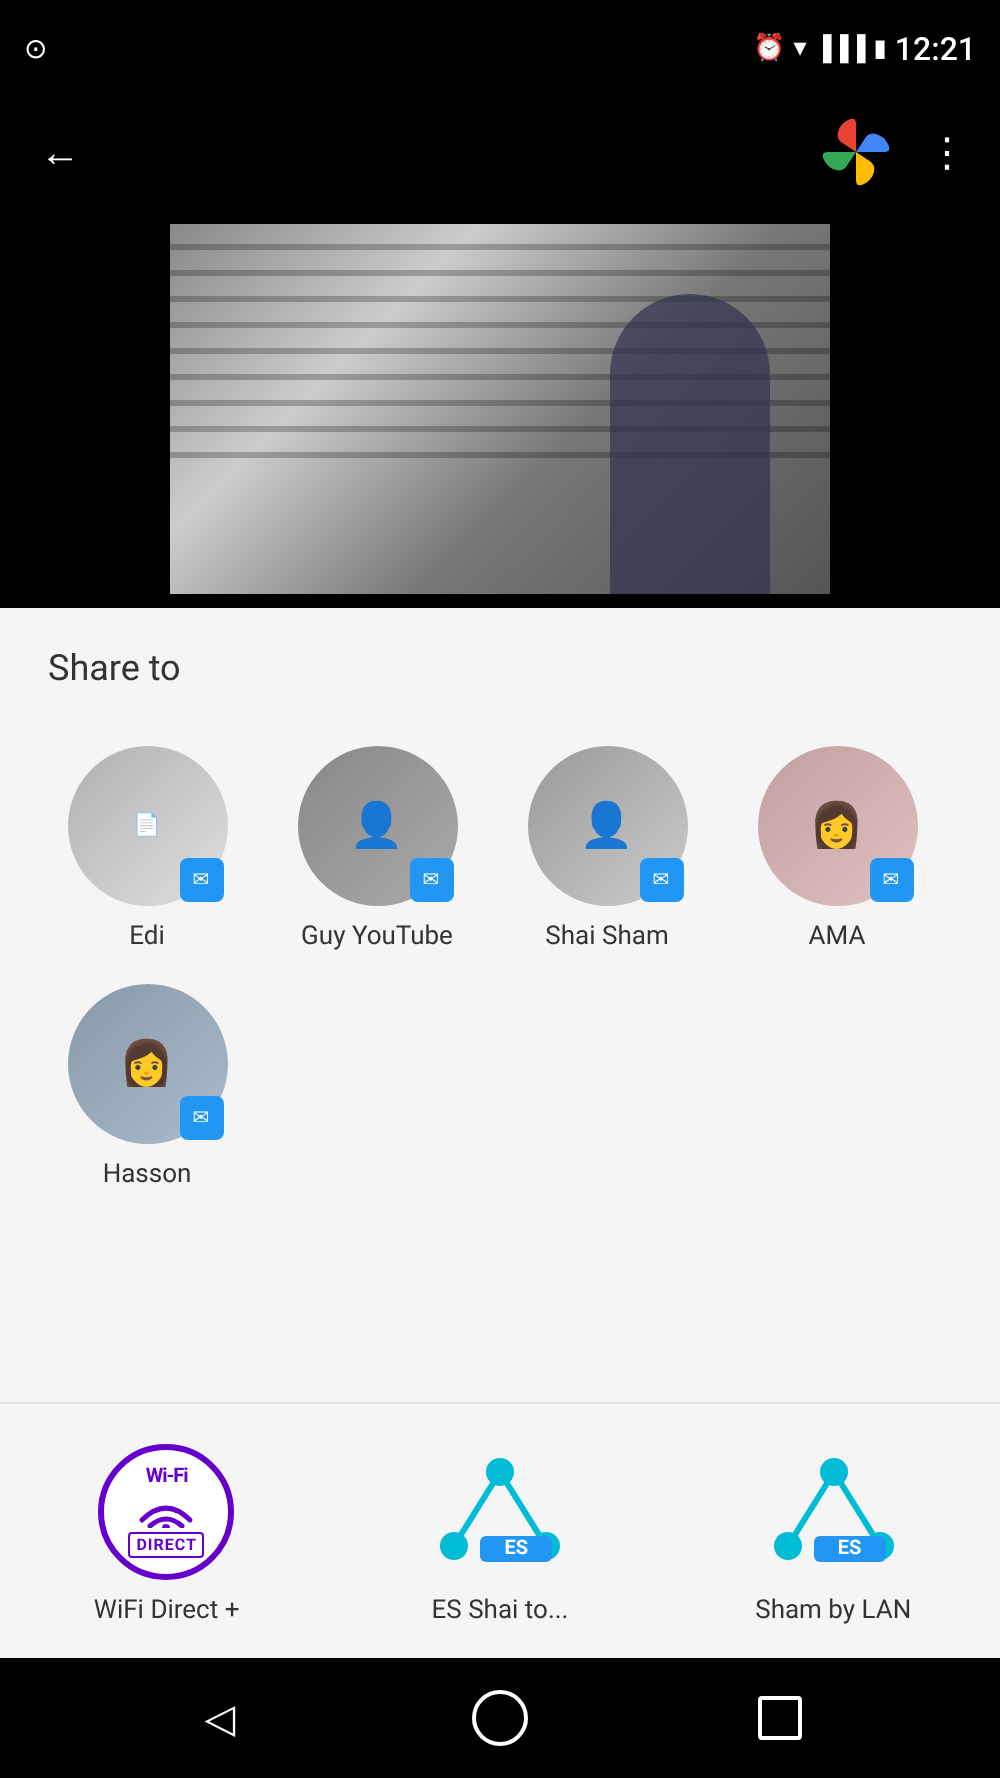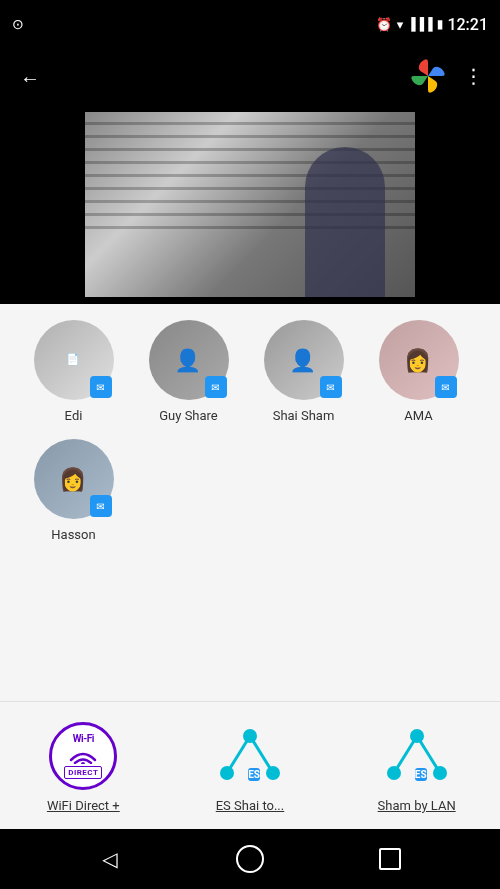--- a/index.html
+++ b/index.html
@@ -238,21 +238,20 @@
       height: 68px;
       display: flex;
       align-items: center;
       justify-content: center;
       margin-bottom: 8px;
     }
     .app-label {
       font-size: 13px;
       color: #333;
       text-align: center;
-      text-decoration: underline;
     }
 
     
     .wifi-direct-icon {
       width: 68px;
       height: 68px;
       border-radius: 50%;
       border: 3px solid #6600cc;
       background: #fff;
       display: flex;
@@ -293,26 +292,26 @@
     }
     .share-nodes {
       position: relative;
       width: 60px;
       height: 54px;
     }
     
     .es-badge {
       position: absolute;
       bottom: 2px;
-      right: 20px;
+      right: 4px;
       background: #2196F3;
       color: #fff;
       font-size: 10px;
       font-weight: 700;
-      padding: 1px 0;
+      padding: 1px 12px;
       border-radius: 3px;
     }
 
     
     .youtube-icon {
       width: 68px;
       height: 48px;
       background: #FF0000;
       border-radius: 12px;
       display: flex;
@@ -412,20 +411,21 @@
           <div class="fence-line"></div>
           <div class="fence-line"></div>
           <div class="fence-line"></div>
         </div>
         <div class="person-silhouette"></div>
       </div>
     </div>
   </div>
 
   <div class="share-panel">
+    <div class="share-title">Share to</div>
 
     <div class="contacts-area">
 
       <div class="contact-item">
         <div class="avatar-wrapper">
           <div class="avatar-circle avatar-edi">
 
             <span style="font-size:11px;color:#555;text-align:center;line-height:1.2;">📄</span>
           </div>
           <div class="avatar-badge">✉</div>
@@ -433,21 +433,21 @@
         <span class="contact-name">Edi</span>
       </div>
 
       <div class="contact-item">
         <div class="avatar-wrapper">
           <div class="avatar-circle avatar-guy">
             <span style="font-size:22px;">👤</span>
           </div>
           <div class="avatar-badge">✉</div>
         </div>
-        <span class="contact-name">Guy Share</span>
+        <span class="contact-name">Guy YouTube</span>
       </div>
 
       <div class="contact-item">
         <div class="avatar-wrapper">
           <div class="avatar-circle avatar-shai">
             <span style="font-size:22px;">👤</span>
           </div>
           <div class="avatar-badge">✉</div>
         </div>
         <span class="contact-name">Shai Sham</span>

